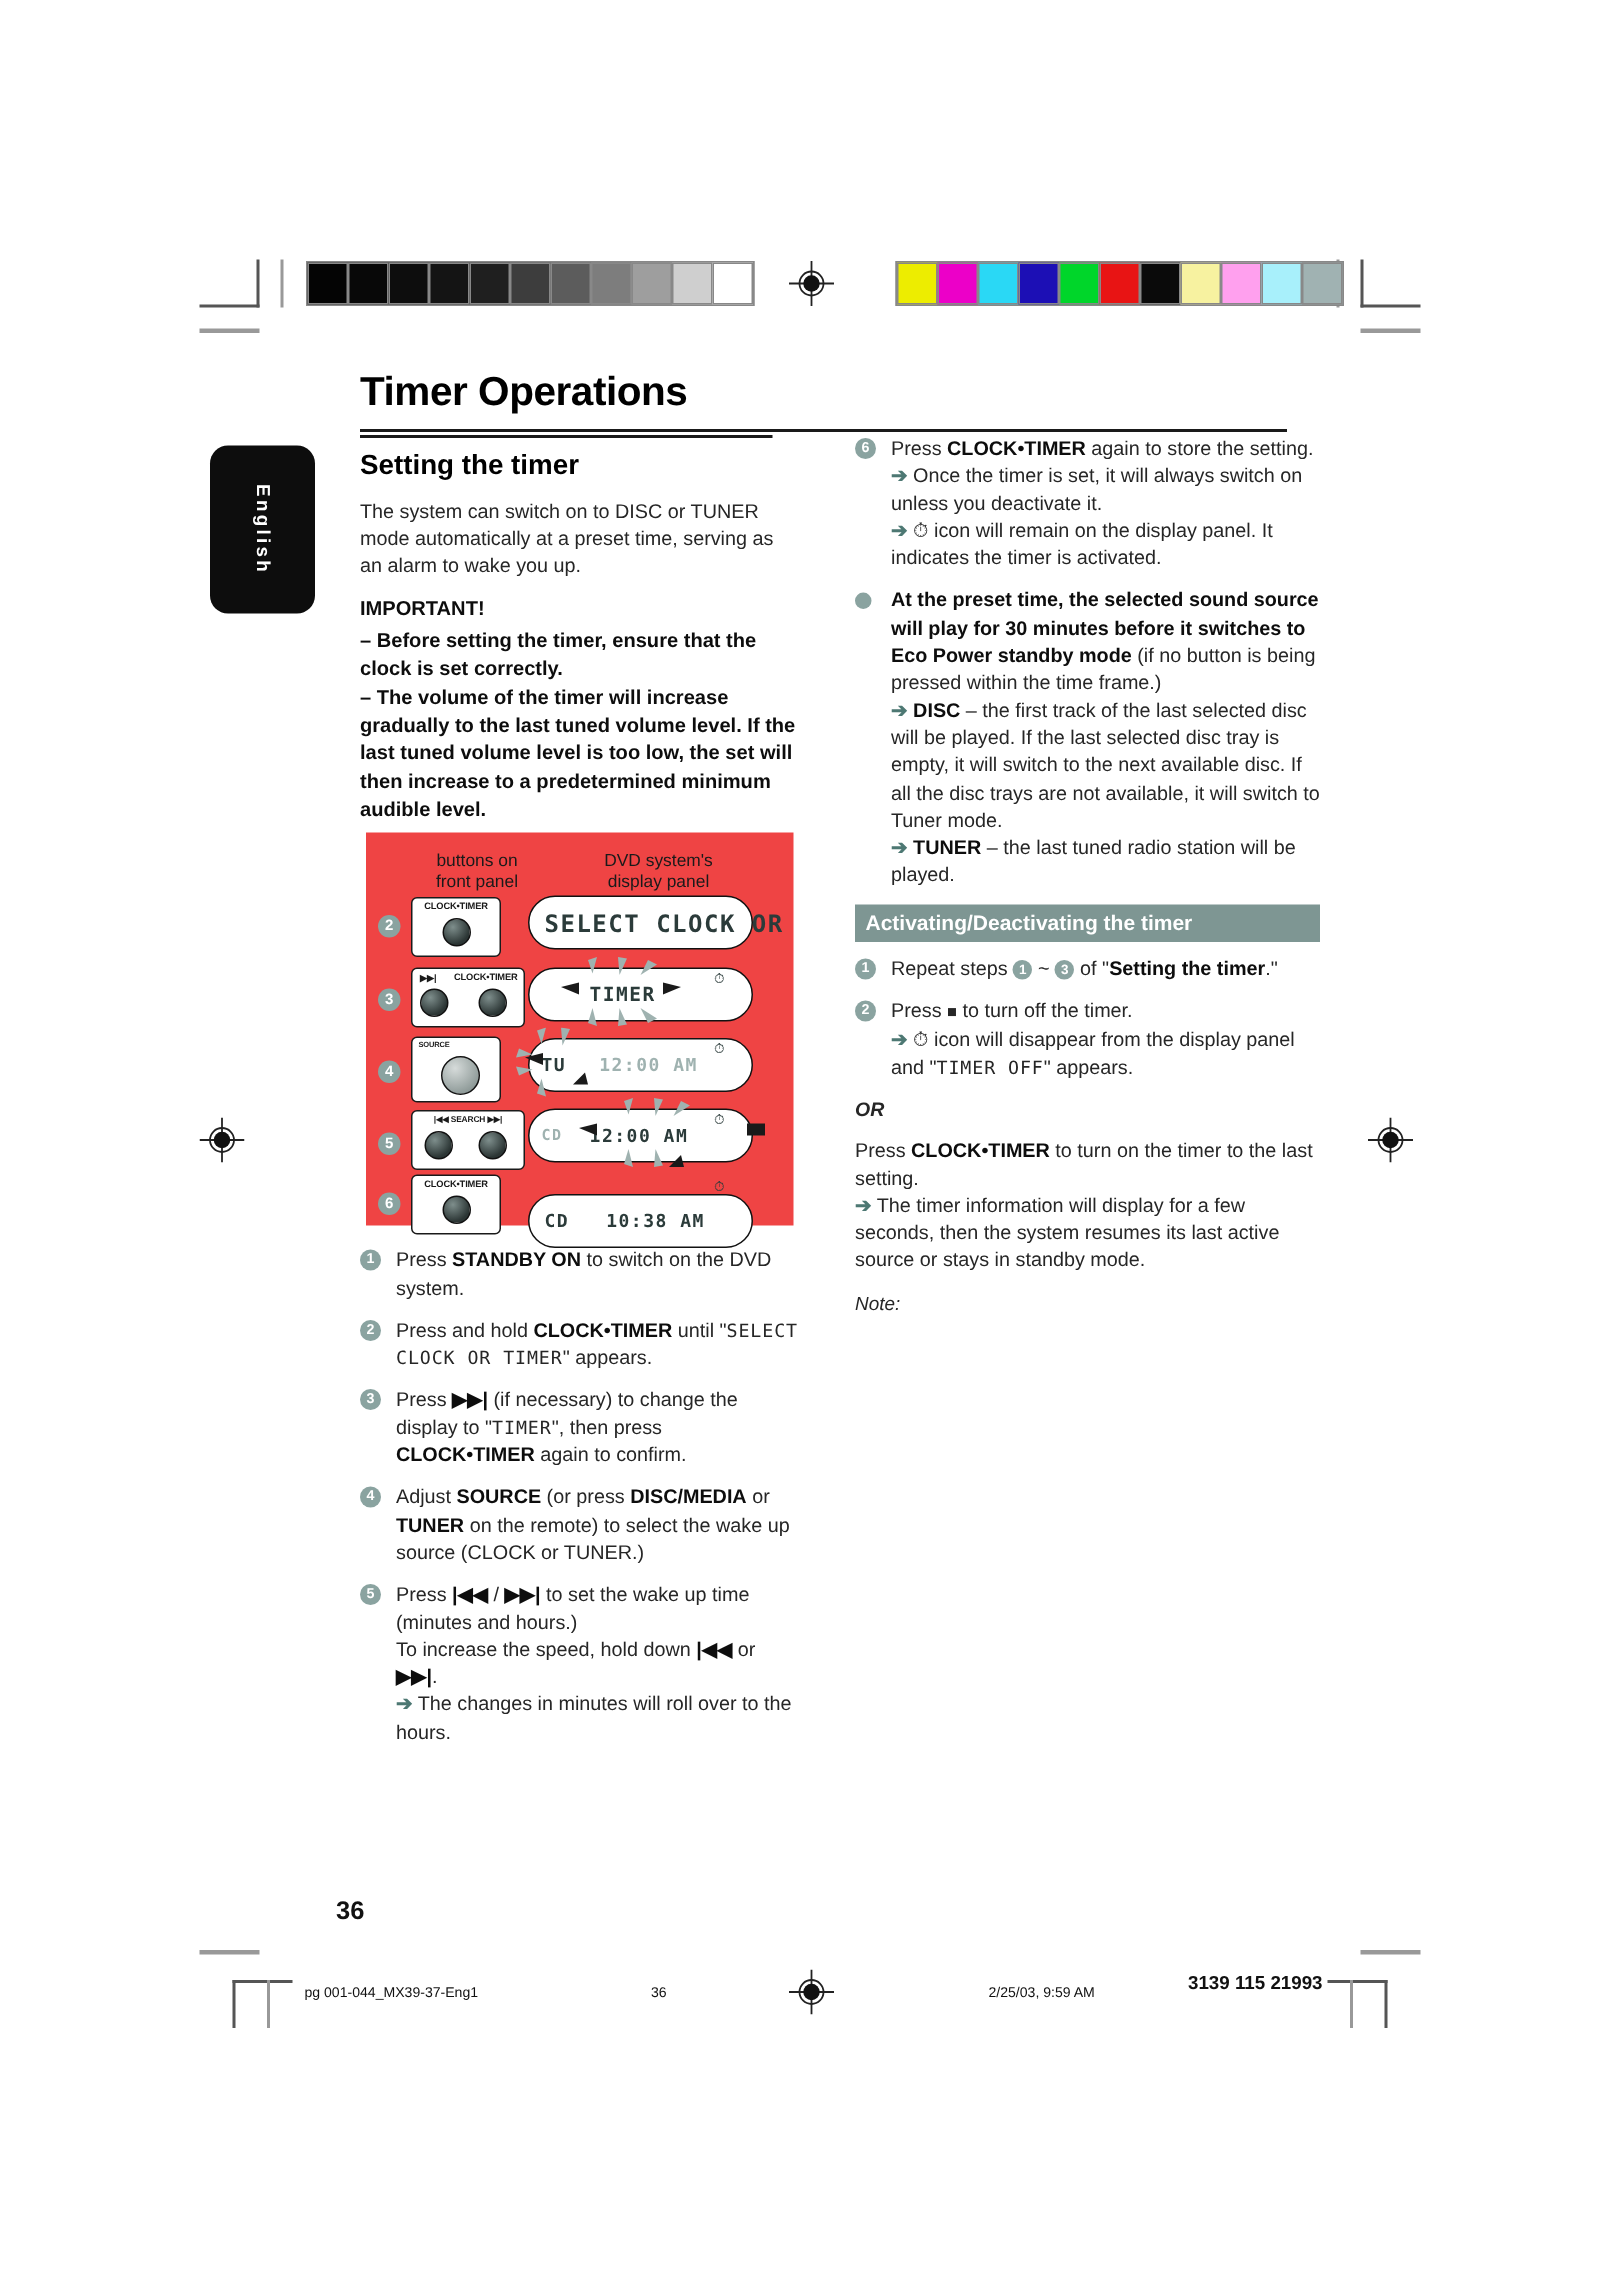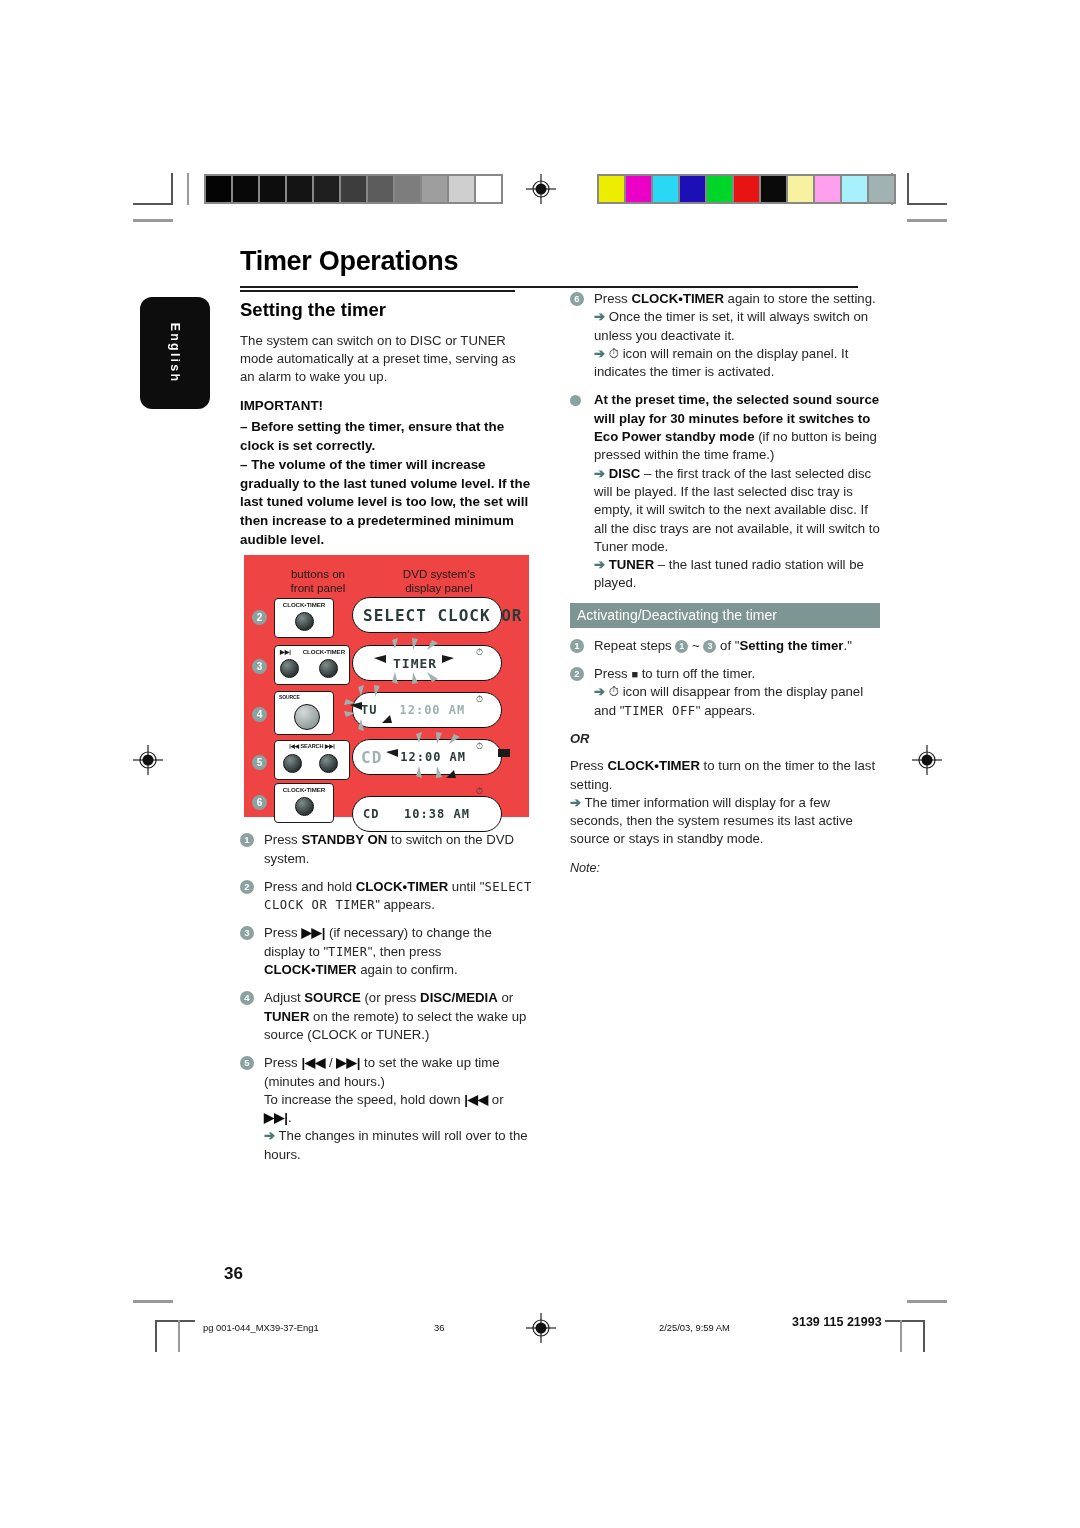--- a/index.html
+++ b/index.html
@@ -50,21 +50,21 @@
 
   
   .step{position:relative;padding-left:24px;margin-bottom:10px;}
   .step .num{position:absolute;left:0;top:2px;width:14px;height:14px;
              border-radius:50%;background:#8aa3a0;color:#fff;font-size:9.5px;
              font-weight:bold;line-height:14px;text-align:center;}
   .step .bul{position:absolute;left:0;top:4px;width:11px;height:11px;
              border-radius:50%;background:#8aa3a0;}
   .arrow{color:#4d7873;font-weight:bold;}
 
-  .banner{background:#7e9693;color:#fff;font-weight:normal;font-size:14px;
+  .banner{background:#7e9693;color:#fff;font-weight:bold;font-size:14px;
           padding:4px 7px 5px 7px;margin:0 0 9px 0;}
 
   .note{font-style:italic;font-size:12.6px;line-height:17.6px;color:#262626;}
 
   
   .diagram{position:relative;margin:6px 0 14px 4px;width:285px;height:262px;
            background:#ef4444;}
   .dg-lbl{position:absolute;font-size:11.6px;line-height:14px;color:#1a1a1a;
           text-align:center;}
   .pnum{position:absolute;width:15px;height:15px;border-radius:50%;
@@ -266,21 +266,21 @@
             </g>
           </svg>
 
           <div class="pnum" style="left:8px;top:200px;">5</div>
           <div class="btnbox" style="left:30px;top:185px;width:74px;height:38px;">
             <div class="cap" style="font-size:5.6px;">|◀◀ SEARCH ▶▶|</div>
             <div class="knob" style="left:8px;top:13px;width:17px;height:17px;"></div>
             <div class="knob" style="left:44px;top:13px;width:17px;height:17px;"></div>
           </div>
           <div class="lcdbox" style="left:108px;top:184px;width:148px;height:34px;">
-            <div class="lcdtxt dim" style="font-size:16px;margin-left:8px;">CD</div>
+            <div class="lcdtxt dim" style="font-size:10px;margin-left:8px;">CD</div>
             <div class="lcdtxt" style="font-size:12px;margin-left:18px;">12:00 AM</div>
           </div>
           <span class="clkic" style="left:232px;top:186px;">⏱</span>
           <svg style="position:absolute;left:110px;top:177px;" width="160" height="48">
             <g fill="#9fb2b0">
               <polygon points="62,2 68,0 65,11"></polygon>
                 <polygon points="82,0 88,1 83,12"></polygon>
               <polygon points="100,2 106,5 95,12"></polygon>
               <polygon points="62,44 68,46 65,34"></polygon>
                 <polygon points="82,46 88,45 83,34"></polygon>

